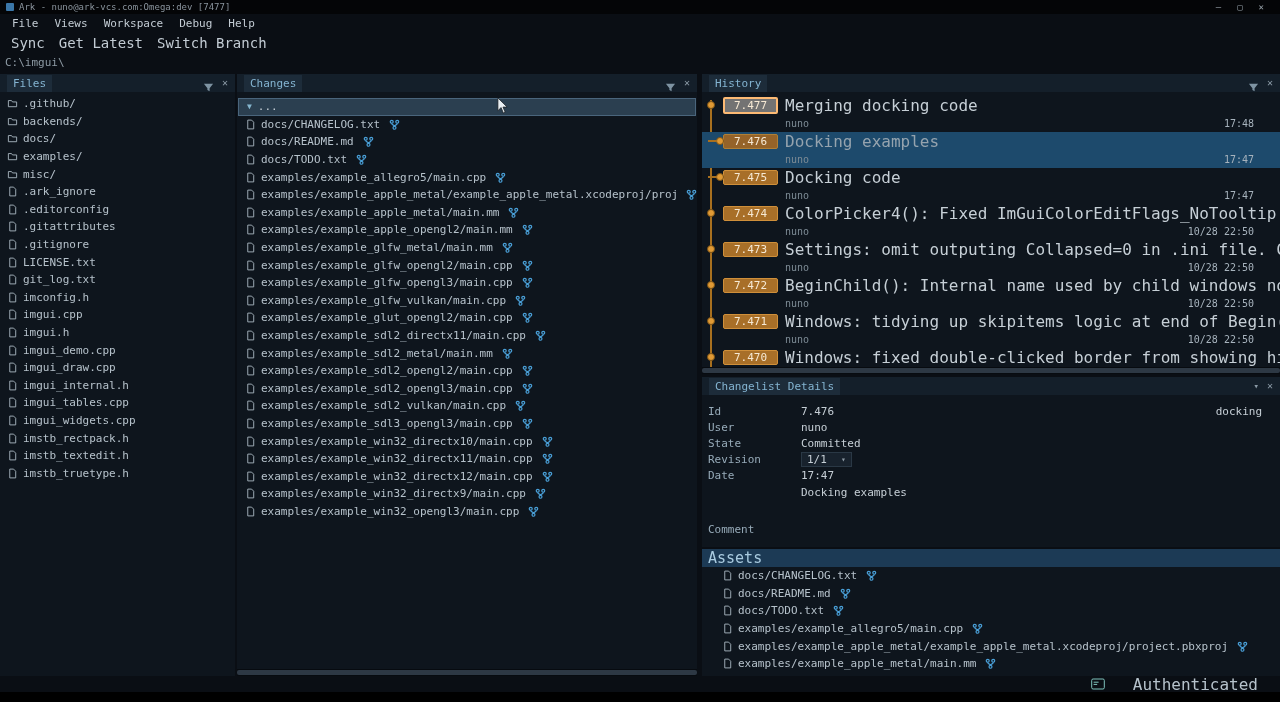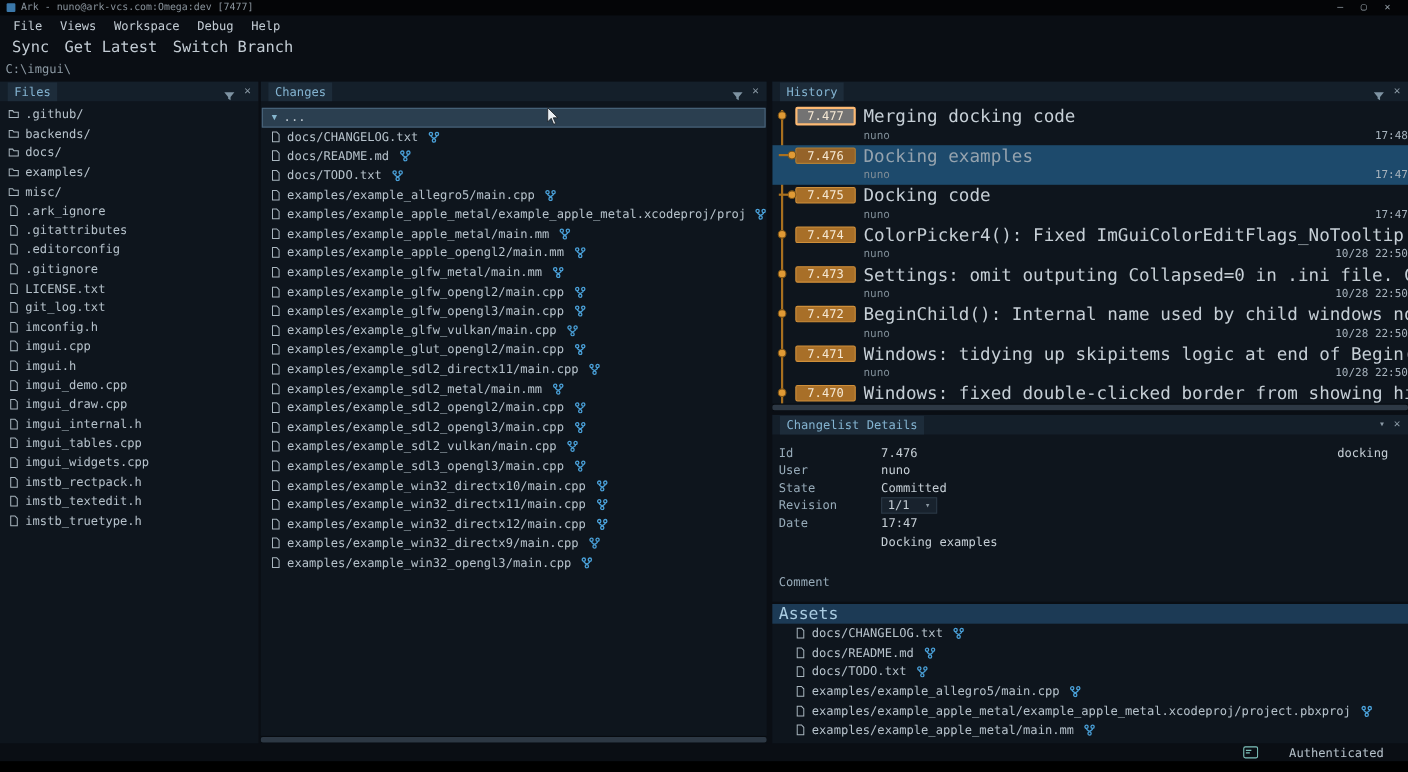--- a/index.html
+++ b/index.html
@@ -75,40 +75,40 @@
   .commit .line1 { display:flex; align-items:center; height:18px; padding-left:21px; }
   .badge { width:55px; height:15px; line-height:14px; text-align:center; flex:none;
     font-size:11px; color:#f6e9d4; background:#a86f28; border:1px solid #cf8f3a; border-radius:2px; }
   .commit.head .badge { border:2px solid #fdba74; background:#737373; height:17px; line-height:13px; }
   .commit.selected .badge { background:#956援; }
   .commit.selected .badge { background:#956329; border-color:#b07f35; }
   .msg { margin-left:7px; color:#c6cfd6; overflow:hidden; white-space:nowrap; }
   .commit.selected .msg { color:#95a3ae; }
   .commit .line2 { display:flex; align-items:center; height:18px; padding-left:83px;
     font-size:10px; color:#7e8c96; white-space:nowrap; }
-  .time { margin-left:auto; padding-right:0; color:#a7b3bd; }
+  .time { margin-left:auto; padding-right:26px; color:#a7b3bd; }
   
   .details-body { padding:8px 4px 0 4px; font-size:11px; }
   .field { display:flex; align-items:center; height:16px; }
   .field .lab { width:95px; color:#97abb9; padding-left:2px; flex:none; }
   .field .val { color:#c6cfd6; }
   .branch { margin-left:auto; padding-right:14px; color:#c6cfd6; }
   .combo { display:flex; align-items:center; background:#18222d; border:1px solid #2a3845;
     height:15px; padding:0 5px; gap:14px; color:#c6cfd6;text-align:center; }
   .combo .caret { font-size:8px; color:#8b98a2; }
   .comment-row { align-items:flex-end; height:auto; margin-top:3px; }
   .comment-area { flex:1; height:50px; margin-right:12px; color:#c6cfd6; }
   
   .assets-header { height:18px; background:#1c3a55; display:flex; align-items:center; padding:0 6px; }
   .assets-title { font-size:15px; color:#a9cbe0; }
   .assets-list .row { padding-left:20px; }
   
   .statusbar { position:absolute; left:0; top:676px; width:100%; height:16px;
     background:#0a0e14; display:flex; align-items:center; justify-content:flex-end;
-    gap:28px; padding-right:22px; font-size:11px; color:#b6c2cb; }
+    gap:28px; padding-right:22px; font-size:16px; color:#b6c2cb; }
   .auth-icon { width:14px; height:12px; color:#7fc4bd; }
   .auth-icon svg { display:block; }
   .bottom-strip { position:absolute; left:0; top:692px; width:100%; height:10px; background:#000; }
   
   .cursor { position:absolute; left:497px; top:97px; width:11px; z-index:50; pointer-events:none; }
 </style>
 </head>
 <body>
 
 <div class="window">
@@ -223,31 +223,31 @@
           <span class="lbl">.ark_ignore</span>
         </div>
 
         <div class="row file-row type-file">
 
           <span class="icon icon-file">
             <svg viewBox="0 0 12 12">
               <path d="M3 1.2h4.2L9.5 3.5v7.3H3z" fill="none" stroke="currentColor" stroke-width="1"></path>
             </svg>
           </span>
+          <span class="lbl">.editorconfig</span>
+        </div>
+
+        <div class="row file-row type-file">
+
+          <span class="icon icon-file">
+            <svg viewBox="0 0 12 12">
+              <path d="M3 1.2h4.2L9.5 3.5v7.3H3z" fill="none" stroke="currentColor" stroke-width="1"></path>
+            </svg>
+          </span>
           <span class="lbl">.gitattributes</span>
-        </div>
-
-        <div class="row file-row type-file">
-
-          <span class="icon icon-file">
-            <svg viewBox="0 0 12 12">
-              <path d="M3 1.2h4.2L9.5 3.5v7.3H3z" fill="none" stroke="currentColor" stroke-width="1"></path>
-            </svg>
-          </span>
-          <span class="lbl">.editorconfig</span>
         </div>
 
         <div class="row file-row type-file">
 
           <span class="icon icon-file">
             <svg viewBox="0 0 12 12">
               <path d="M3 1.2h4.2L9.5 3.5v7.3H3z" fill="none" stroke="currentColor" stroke-width="1"></path>
             </svg>
           </span>
           <span class="lbl">.gitignore</span>

